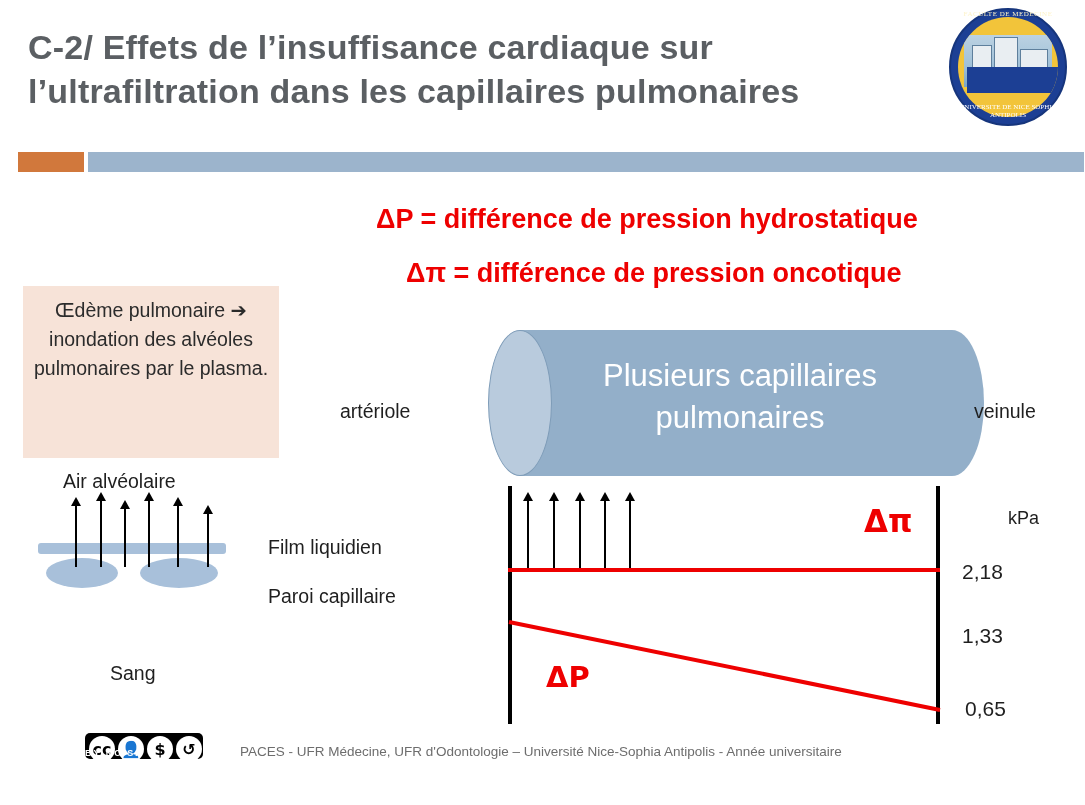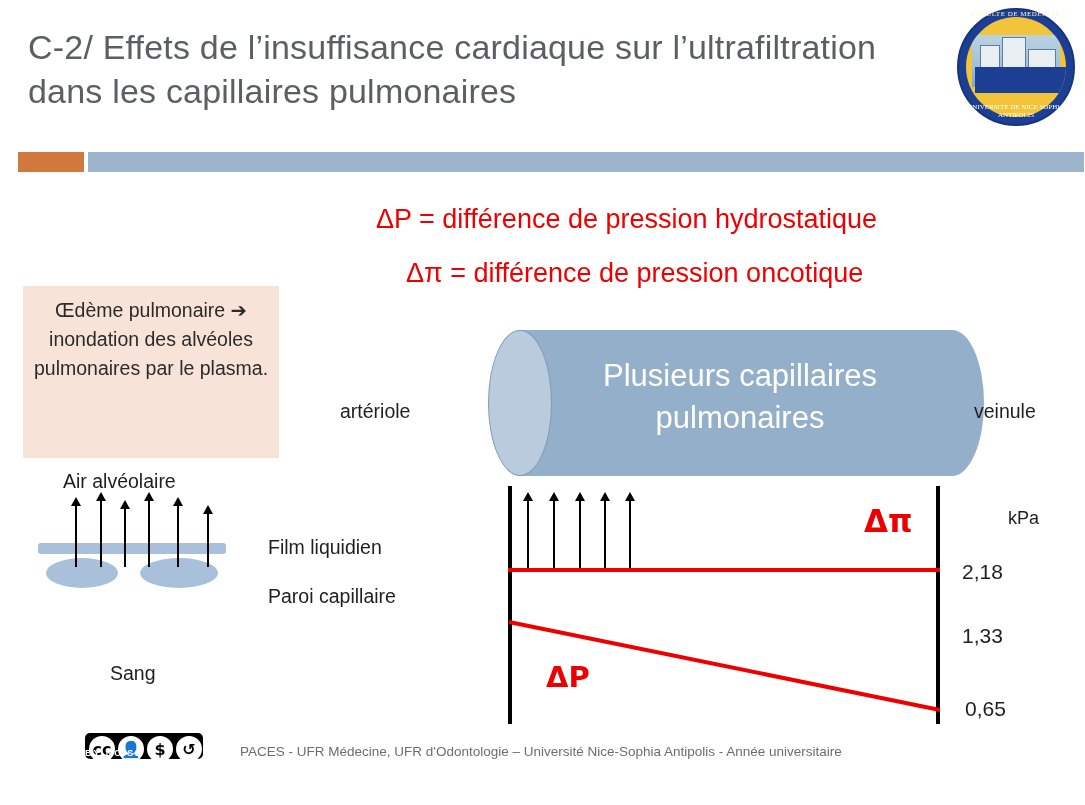--- a/index.html
+++ b/index.html
@@ -23,28 +23,28 @@
 
   
   .title {
     position: absolute;
     left: 28px;
     top: 26px;
     width: 900px;
     font-size: 34px;
     line-height: 1.28;
     color: #5b5f63;
-    font-weight: 400;
+    font-weight: 700;
     letter-spacing: 0.2px;
   }
 
   
   .logo {
     position: absolute;
-    right: 10px;
+    right: 18px;
     top: 8px;
     width: 118px;
     height: 118px;
   }
   .logo-ring {
     position: absolute;
     left: 0; top: 0;
     width: 118px; height: 118px;
     border-radius: 50%;
     background: #1c3f94;
@@ -115,21 +115,21 @@
     width: 996px;
     height: 20px;
     background: #9cb4cc;
   }
 
   
   .formula {
     position: absolute;
     color: #ee0000;
     font-size: 27px;
-    font-weight: normal;
+    font-weight: bold;
     white-space: nowrap;
     text-align: right;
   }
   .formula-1 { left: 376px; top: 204px; }
   .formula-2 { left: 406px; top: 258px; }
   .sym { font-family: "DejaVu Sans", sans-serif; font-weight: bold; text-align: right; }
 
   
   .edema-box {
     position: absolute;

